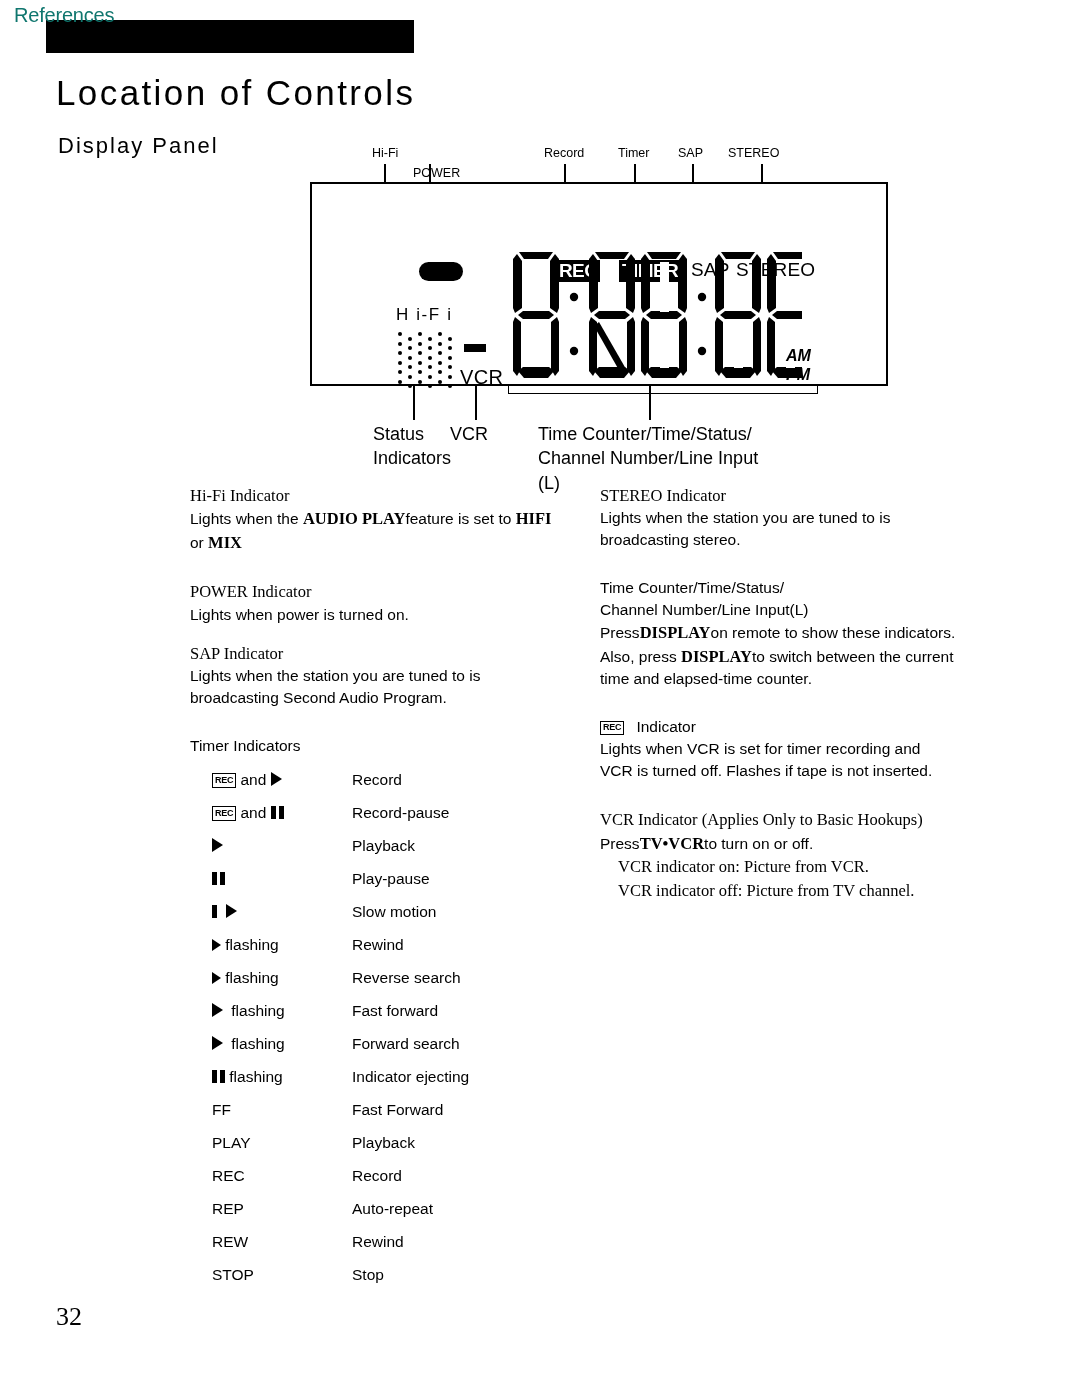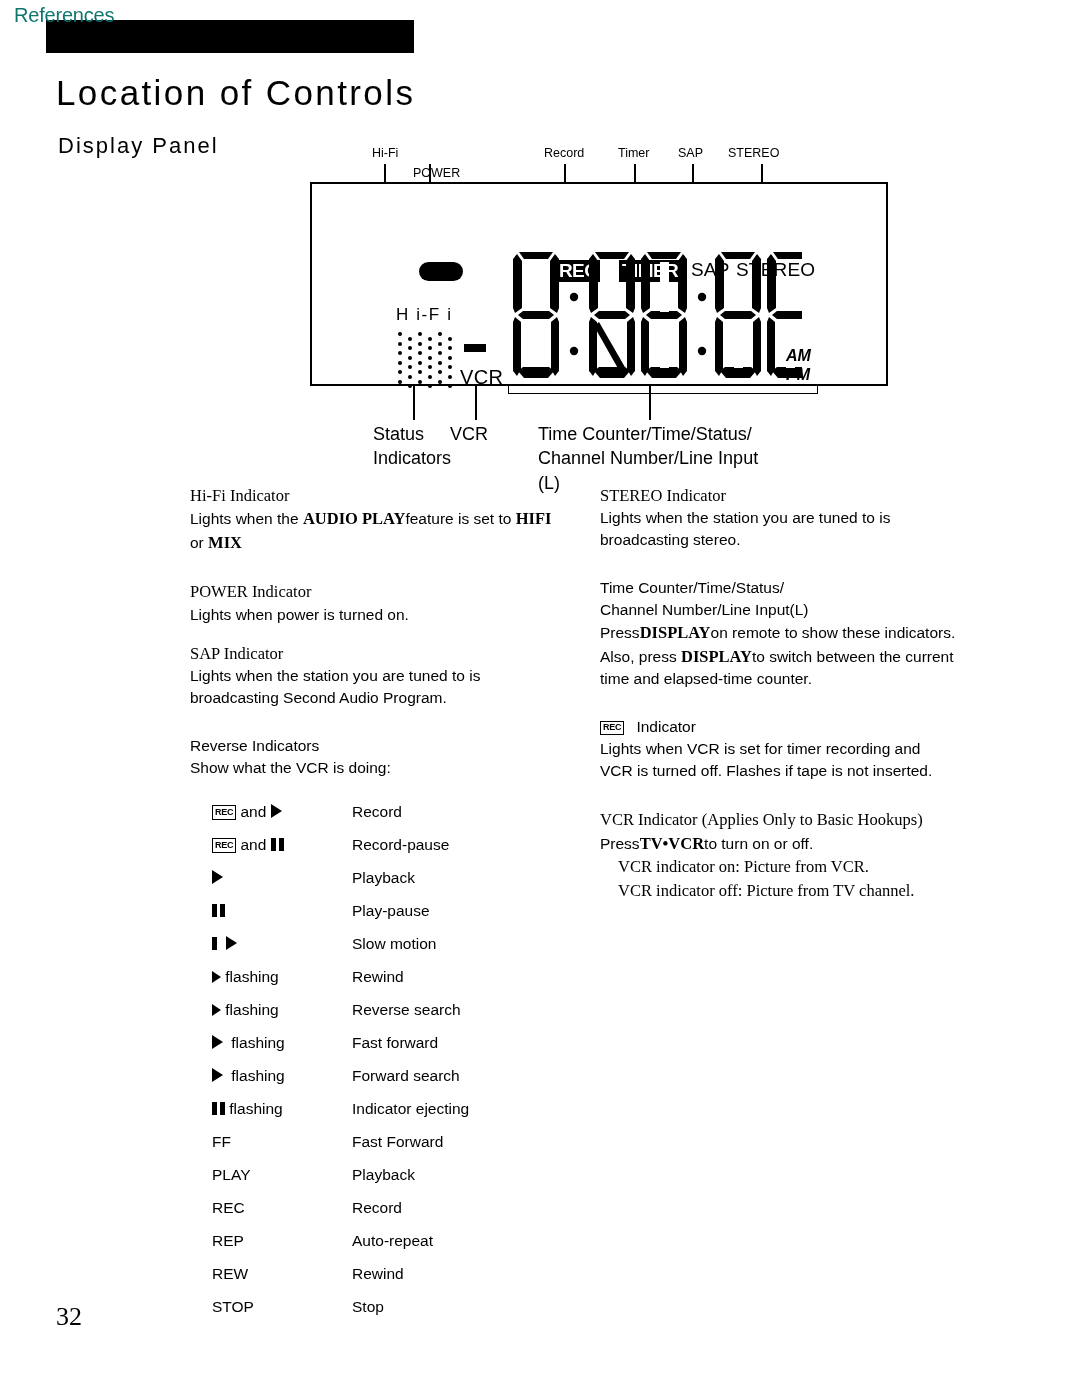--- a/index.html
+++ b/index.html
@@ -208,21 +208,21 @@
   .gap-lg { height: 26px; }
   .gap-md { height: 16px; }
   b.serif {
     font-family: "Liberation Serif", serif;
     font-weight: bold;
     font-size: 16.5px;
   }
 
   
   .status-table {
-    margin-top: 16px;
+    margin-top: 6px;
     border-collapse: collapse;
   }
   .status-table td {
     font-size: 15.5px;
     font-family: "Liberation Sans", sans-serif;
     padding: 5.5px 0 5.5px 0;
     vertical-align: middle;
     white-space: nowrap;
   }
   .c-sym   { width: 140px; padding-left: 22px !important; }
@@ -462,22 +462,21 @@
   <div class="gap-md"></div>
 
   <div class="head-serif">SAP Indicator</div>
   <div class="para">
     <span>Lights when the station you are tuned to is</span><br>
     <span>broadcasting Second Audio Program.</span>
   </div>
 
   <div class="gap-lg"></div>
 
-  <div class="head-sans">Reverse Indicators</div>
-  <div class="para">Show what the VCR is doing:</div>
+  <div class="head-sans">Timer Indicators</div>
 
   <table class="status-table">
     <tbody>
       <tr>
         <td class="c-sym">
           <span class="rec-chip">REC</span>
           <span>and</span>
           <span class="tri"></span>
         </td>
         <td class="c-desc">Record</td>

